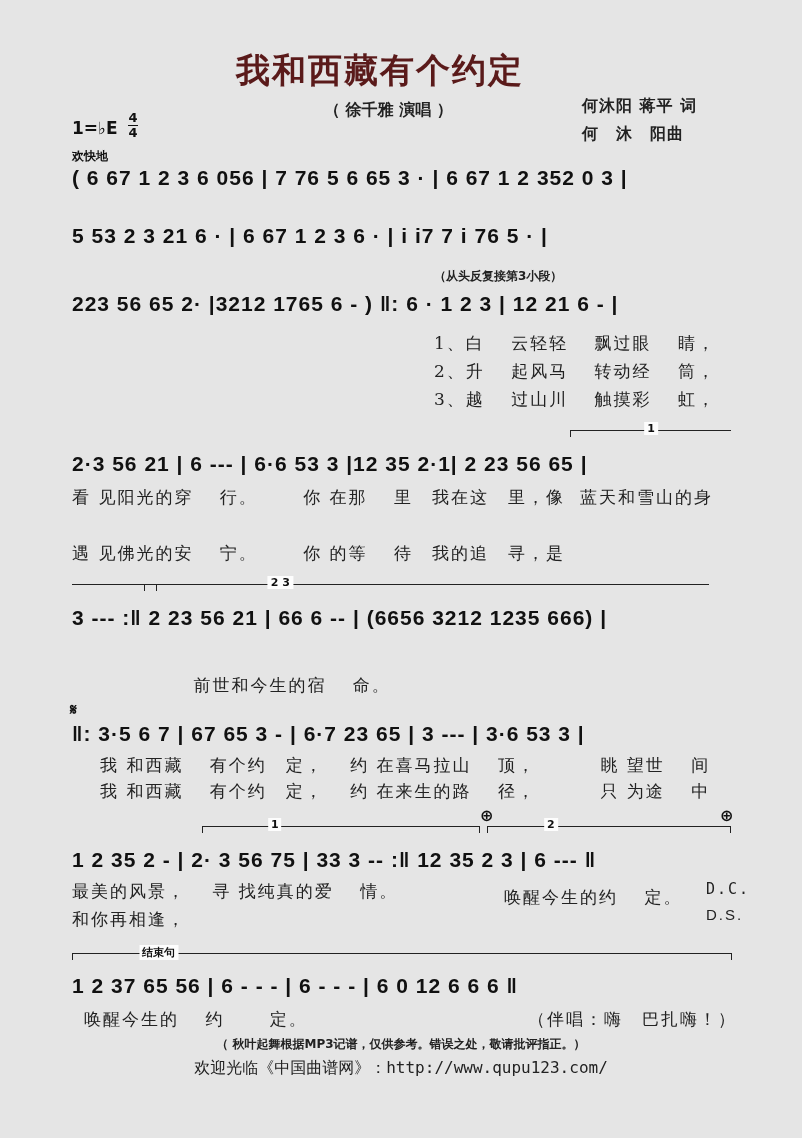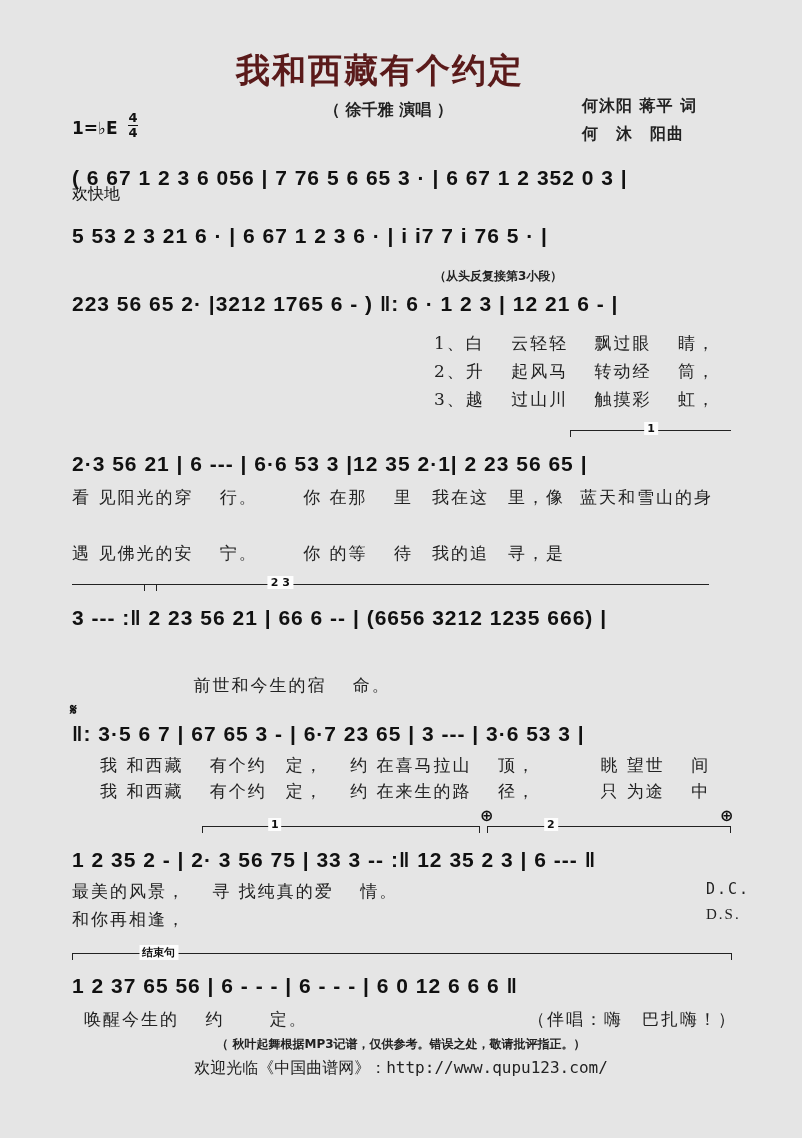--- a/index.html
+++ b/index.html
@@ -8,21 +8,21 @@
   .page { position:absolute; left:0; top:0; width:802px; height:1138px; background:#e5e5e5; }
   .abs { position:absolute; white-space:nowrap; }
   .title { left:0; width:760px; top:48px; text-align:center; font-size:34px; font-weight:bold;
            color:#5a1a1a; letter-spacing:2px; }
   .singer { left:305px; top:100px; font-size:16px; font-weight:bold; color:#222;margin-left:19px; }
   .credit { font-size:16px; font-weight:bold; color:#222; letter-spacing:1px; }
   .key { left:72px; top:118px; font-size:17px; font-weight:bold; }
   .timesig { position:absolute; left:128px; top:112px; font-size:13px; font-weight:bold;
              line-height:12px; text-align:center; }
   .timesig .bar { display:block; border-top:1.5px solid #111; width:10px; margin:1px 0; }
-  .tempo { left:72px; top:148px; font-size:16px; font-weight:normal;margin-top:36px; }
+  .tempo { left:72px; top:148px; font-size:12px; font-weight:bold; }
   .notes { font-family:"Liberation Sans", sans-serif; font-weight:bold; font-size:21px;
            letter-spacing:1px; color:#111; }
   .lyric { font-family:"DejaVu Serif", serif; font-size:17px; color:#222; letter-spacing:2px; }
   .small { font-size:12px; font-weight:bold; color:#222; }
   .bracket { position:absolute; border-top:1.5px solid #222; height:6px; }
   .bracket.l { border-left:1.5px solid #222; }
   .bracket.r { border-right:1.5px solid #222; }
   .bracket span { position:absolute; top:-9px; left:50%; transform:translateX(-50%);
                   background:#fdfdfd; padding:0 3px; font-size:11px; font-weight:bold; }
   .footer1 { left:0; width:802px; top:1036px; text-align:center; font-size:12px; font-weight:bold; color:#222; }
@@ -82,22 +82,23 @@
     <span style="left:26%;">1</span>
   </div>
   <div class="abs coda" style="left:480px;top:806px;">⊕</div>
   <div class="bracket l r" style="left:487px;top:826px;width:242px;">
     <span style="left:26%;">2</span>
   </div>
   <div class="abs coda" style="left:720px;top:806px;">⊕</div>
   <div class="abs notes" style="left:72px;top:848px;">1 2 35 2 - | 2· 3 56 75 | 33 3 -- :‖ 12 35 2 3 | 6 --- ‖</div>
   <div class="abs lyric" style="left:72px;top:880px;">最美的风景，　 寻 找纯真的爱　 情。</div>
   <div class="abs lyric" style="left:72px;top:908px;">和你再相逢，</div>
+  <div class="abs lyric" style="left:504px;top:886px;">唤醒今生的约　 定。</div>
   <div class="abs lyric" style="left:706px;top:880px;font-family:'DejaVu Sans Mono',monospace;font-size:15px;">D.C.</div>
-  <div class="abs lyric" style="left:706px;top:906px;font-family:Liberation Serif, serif;font-size:15px;">D.S.</div>
+  <div class="abs lyric" style="left:706px;top:906px;font-family:Liberation Sans, sans-serif;font-size:15px;">D.S.</div>
 
   <div class="bracket l r" style="left:72px;top:953px;width:658px;">
     <span style="left:13%;">结束句</span>
   </div>
   <div class="abs notes" style="left:72px;top:974px;">1 2 37 65 56 | 6 - - - | 6 - - - | 6 0 12 6 6 6 ‖</div>
   <div class="abs lyric" style="left:72px;top:1008px;padding-left:12px;">唤醒今生的　 约　　 定。</div>
   <div class="abs lyric" style="left:528px;top:1008px;">（伴唱：嗨　巴扎嗨！）</div>
 
   <div class="abs footer1">（ 秋叶起舞根据MP3记谱，仅供参考。错误之处，敬请批评指正。）</div>
   <div class="abs footer2">欢迎光临《中国曲谱网》：http://www.qupu123.com/</div>

